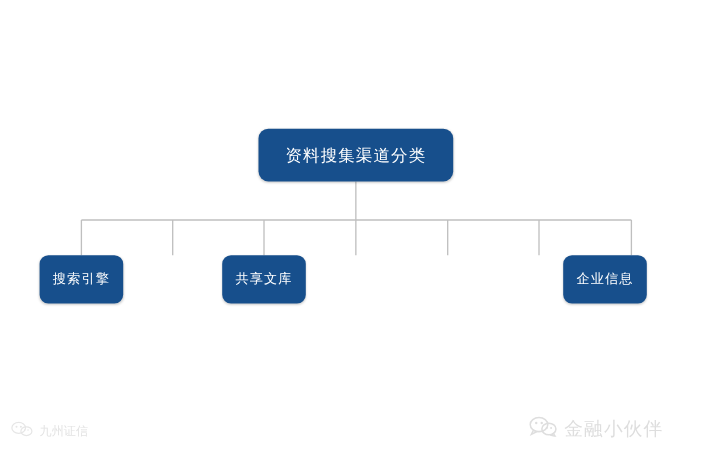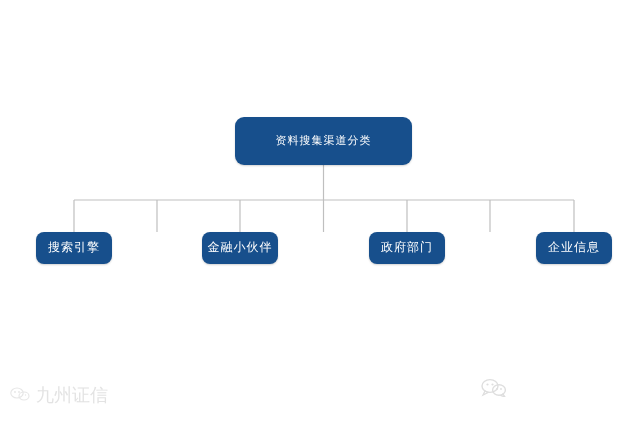--- a/index.html
+++ b/index.html
@@ -39,46 +39,46 @@
     text-align: center;
     letter-spacing: 1px;
     font-family: "DejaVu Serif", "Liberation Serif", serif;
     box-shadow: 0 1px 2px rgba(0,0,0,0.18);
   }
   .node-root {
     left: 235px;
     top: 117px;
     width: 177px;
     height: 48px;
-    font-size: 11px;
+    font-size: 15px;
     border-radius: 9px;
   }
   .node-child {
     top: 232px;
     width: 76px;
-    height: 32px;
+    height: 44px;
     font-size: 12px;
   }
   .node-label {
     display: block;
     line-height: 1.1;
     white-space: nowrap;
   }
   .watermark {
     position: absolute;
     display: flex;
     align-items: center;
     white-space: nowrap;
     user-select: none;
   }
   .wm-left {
     left: 10px;
     top: 383px;
     color: #e3e3e3;
-    font-size: 18px;
+    font-size: 11px;
     font-family: "DejaVu Sans", "Liberation Sans", sans-serif;
   }
   .wm-right {
     left: 481px;
     top: 378px;
     color: #dedede;
     font-size: 17px;
     font-family: "DejaVu Sans", "Liberation Sans", sans-serif;
   }
   .wm-left .wm-text { letter-spacing: 0px; }
@@ -110,26 +110,23 @@
   </svg>
 
   <div class="node node-root">
     <span class="node-label">资料搜集渠道分类</span>
   </div>
 
   <div class="node node-child" style="left:36px">
     <span class="node-label">搜索引擎</span>
   </div>
   <div class="node node-child" style="left:202px">
-    <span class="node-label">金融小伙伴</span>
+    <span class="node-label">共享文库</span>
   </div>
-  <div class="node node-child" style="left:369px">
-    <span class="node-label">政府部门</span>
-  </div>
-  <div class="node node-child" style="left:536px">
+  <div class="node node-child" style="left:512px">
     <span class="node-label">企业信息</span>
   </div>
 
   <div class="watermark wm-left">
     <span class="wm-icon">
       <svg width="20" height="14" viewBox="0 0 20 14">
         <ellipse cx="7" cy="6" rx="6.2" ry="5" fill="none" stroke="#e6e6e6" stroke-width="1.1"></ellipse>
         <ellipse cx="14" cy="9" rx="5" ry="4" fill="none" stroke="#e6e6e6" stroke-width="1.1"></ellipse>
         <circle cx="5" cy="5" r="0.9" fill="#e6e6e6"></circle>
         <circle cx="9" cy="5" r="0.9" fill="#e6e6e6"></circle>
@@ -146,15 +143,16 @@
         <ellipse cx="9" cy="8" rx="8" ry="6.4" fill="none" stroke="#dedede" stroke-width="1.4"></ellipse>
         <path d="M4 13 L2 17 L7 14.5 Z" fill="none" stroke="#dedede" stroke-width="1.3"></path>
         <ellipse cx="18" cy="12" rx="6.4" ry="5.2" fill="none" stroke="#dedede" stroke-width="1.4"></ellipse>
         <path d="M22 16 L24 19 L20 17.6 Z" fill="none" stroke="#dedede" stroke-width="1.3"></path>
         <circle cx="6.5" cy="6.5" r="1.1" fill="#dedede"></circle>
         <circle cx="11.5" cy="6.5" r="1.1" fill="#dedede"></circle>
         <circle cx="16" cy="11" r="0.9" fill="#dedede"></circle>
         <circle cx="20" cy="11" r="0.9" fill="#dedede"></circle>
       </svg>
     </span>
+    <span class="wm-text">金融小伙伴</span>
   </div>
 
 </div>
 
 </body></html>

